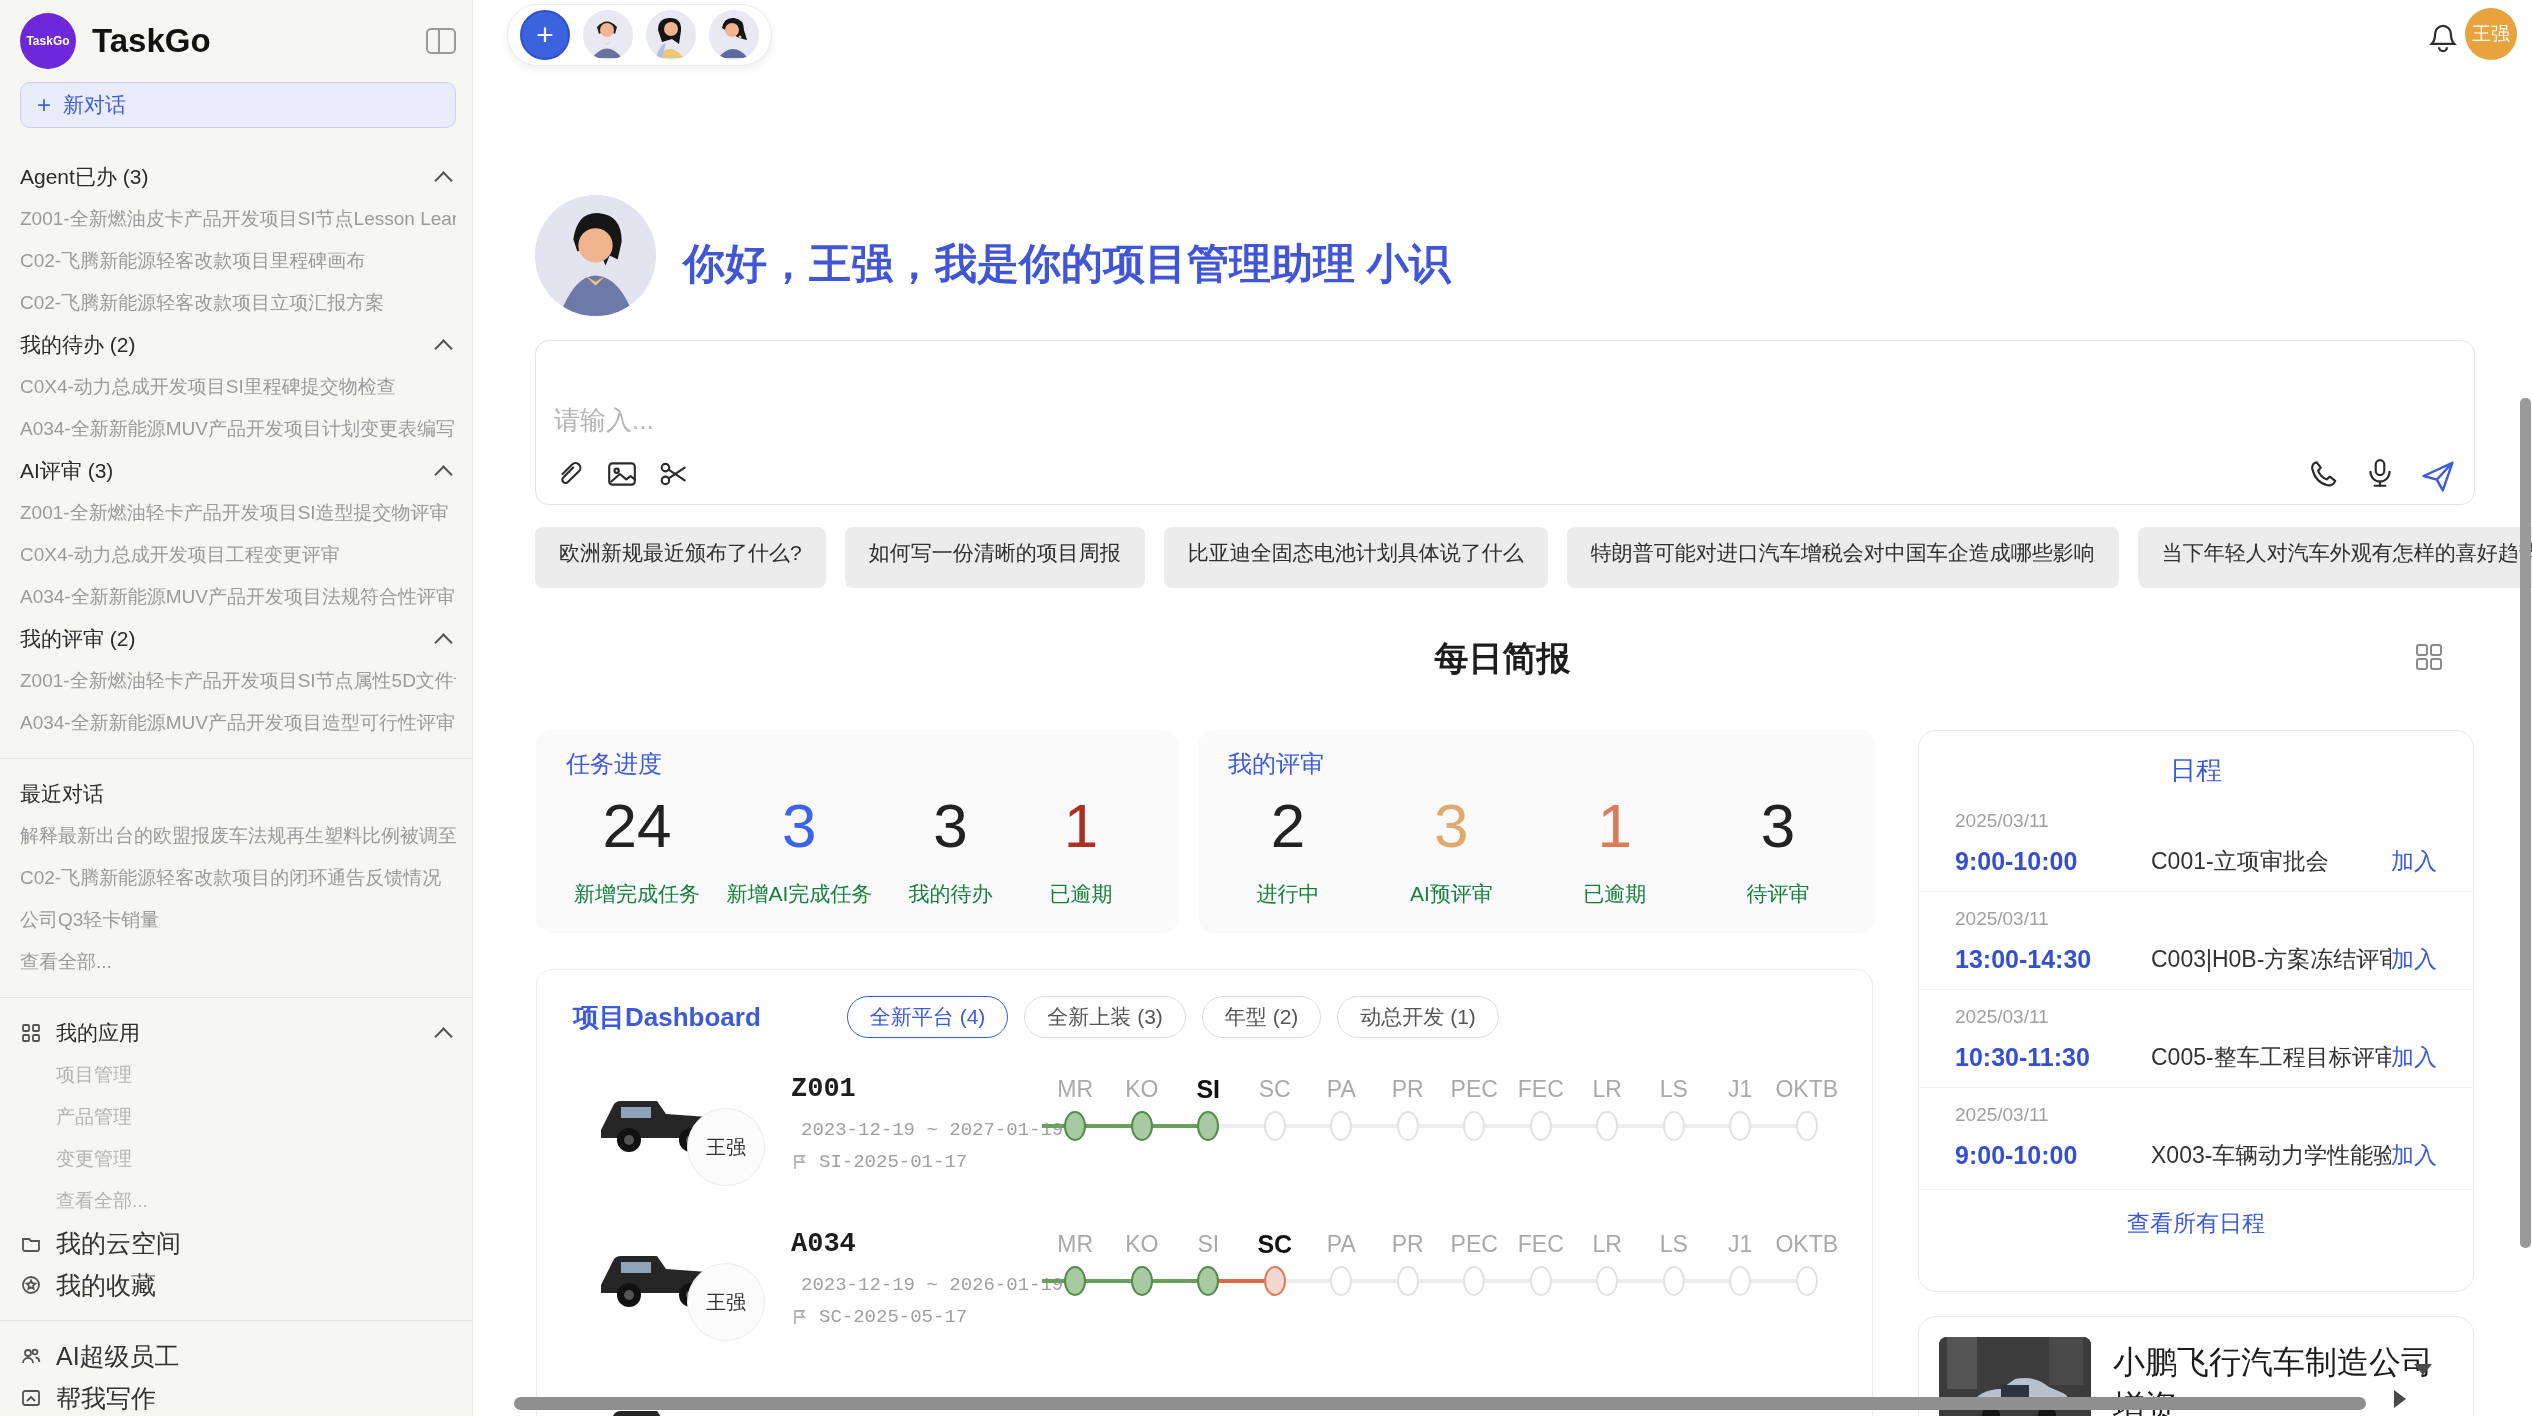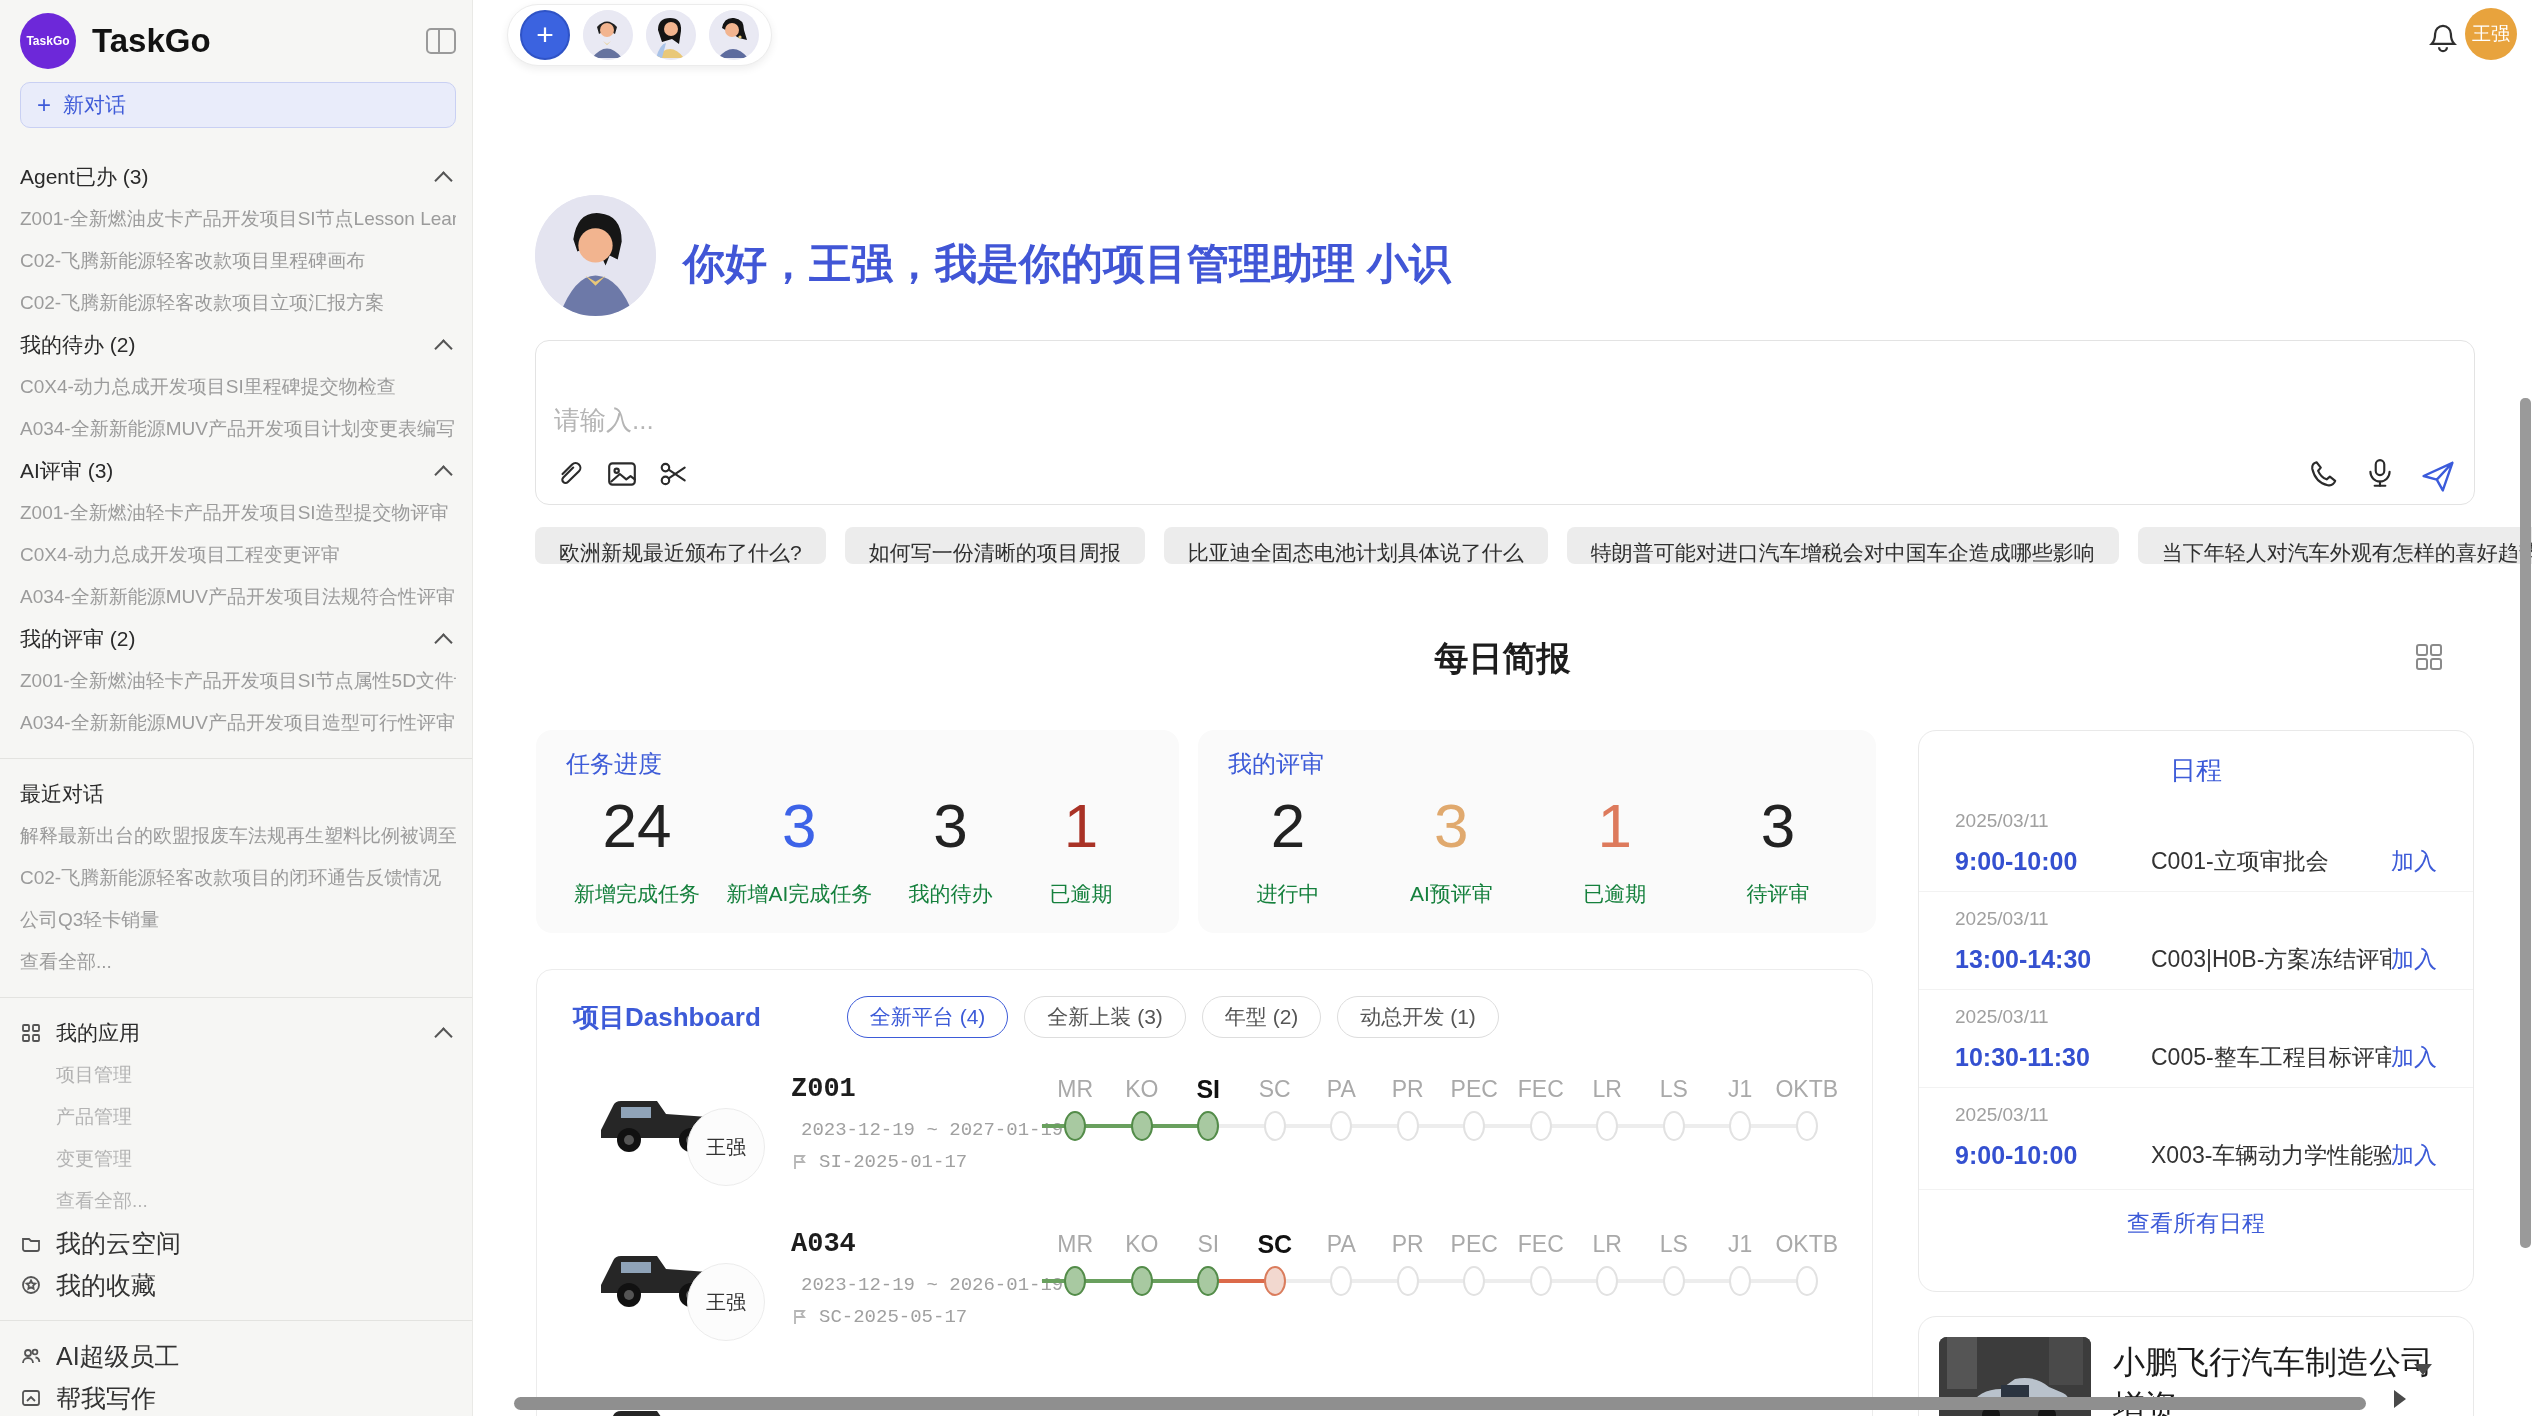--- a/index.html
+++ b/index.html
@@ -55,21 +55,21 @@
   .input-card textarea { width:100%; height:100px; border:none; outline:none; resize:none;
     padding:62px 24px 0 18px; font-size:26px; color:#333; font-family:inherit; background:transparent; }
   .input-card textarea::placeholder { color:#b5b5b5; }
   .in-icons-left { position:absolute; left:18px; bottom:14px; display:flex; gap:20px; }
   .in-icons-right { position:absolute; right:22px; bottom:14px; display:flex; gap:24px; align-items:center; }
   .in-ico { width:32px; height:32px; }
   .in-ico svg { stroke:#2b2b2b; fill:none; stroke-width:2; stroke-linecap:round; stroke-linejoin:round; }
   .send-ico svg { stroke:#3b5bdb; }
 
   .chips { position:absolute; left:62px; top:527px; width:1940px; display:flex; gap:19px; justify-content:space-between; }
-  .chip { height:37px; line-height:51px; background:#ececec; border-radius:8px; padding:0 24px;
+  .chip { height:61px; line-height:51px; background:#ececec; border-radius:8px; padding:0 24px;
     font-size:21px; color:#2f2f2f; white-space:nowrap; }
 
   .brief-title { position:absolute; left:0; top:636px; width:100%; text-align:center;
     font-size:34px; font-weight:bold; color:#1d1d1d; }
   .brief-grid-ico { position:absolute; right:88px; top:642px; width:30px; height:30px; }
   .brief-grid-ico svg { stroke:#8a8a8a; fill:none; stroke-width:2; }
 
   .stat-card { position:absolute; top:730px; height:203px; background:#fafafa; border-radius:16px; }
   .stat-card-1 { left:63px; width:643px; }
   .stat-card-2 { left:725px; width:678px; }

